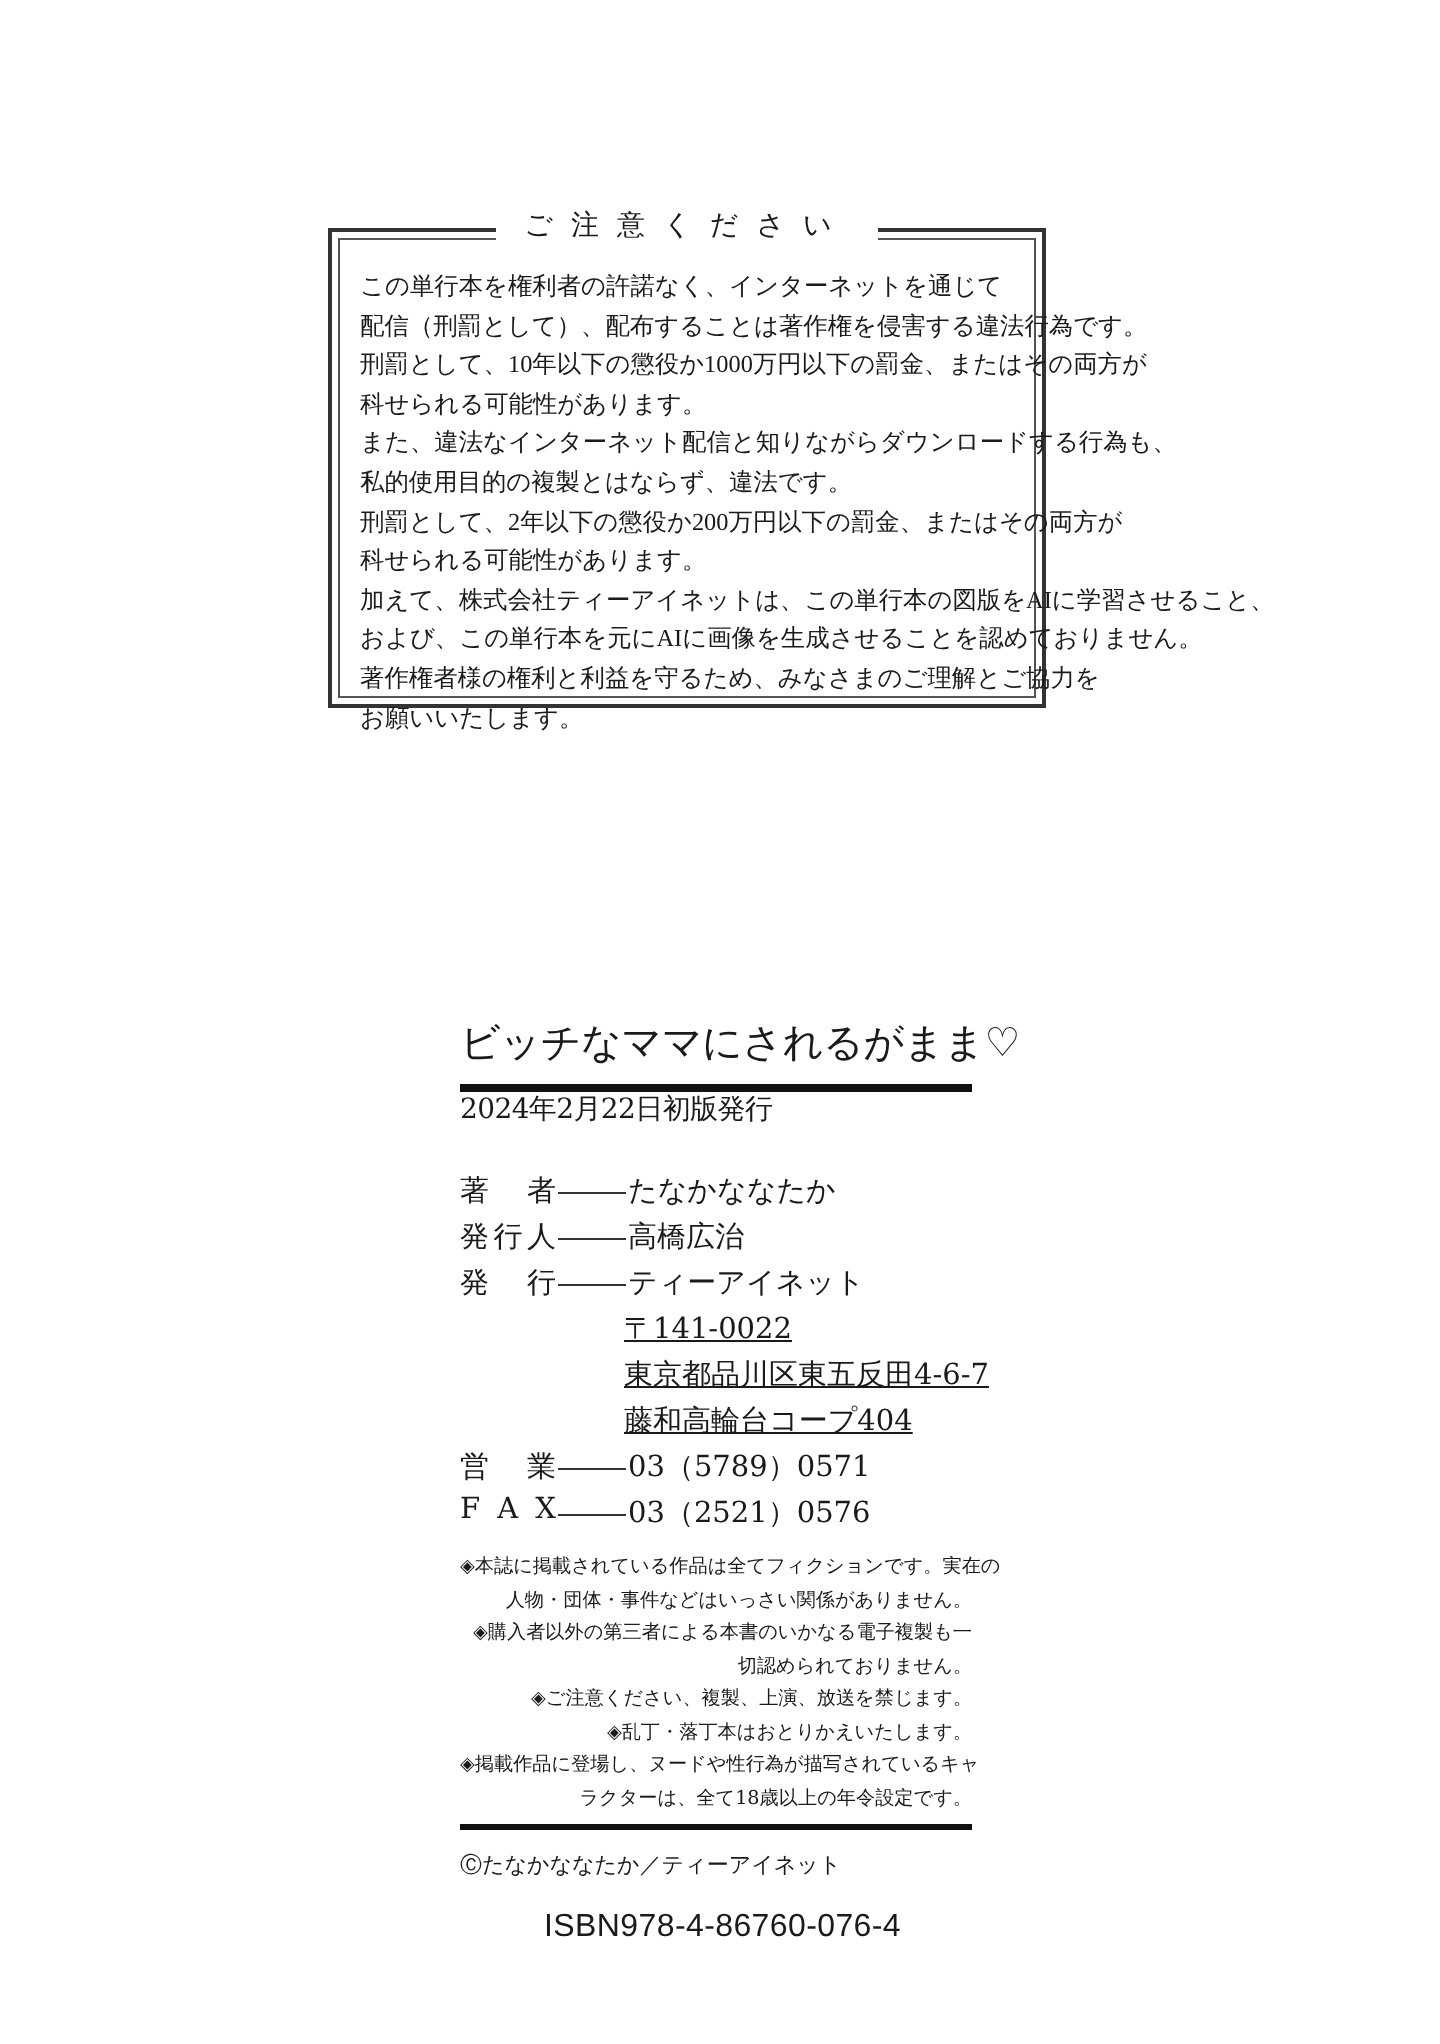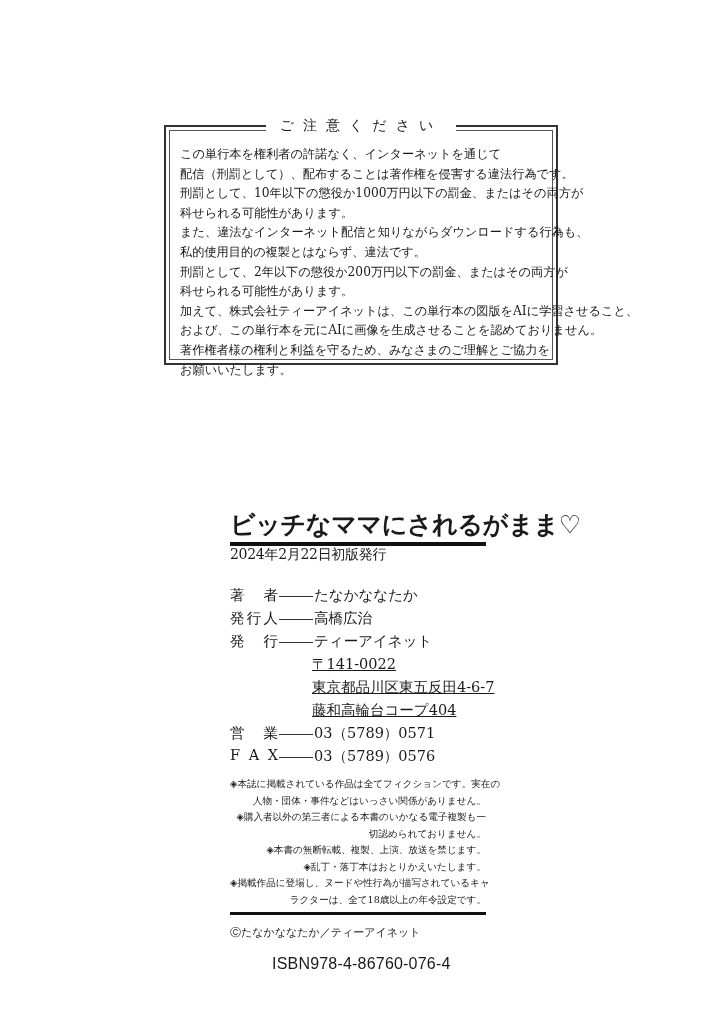--- a/index.html
+++ b/index.html
@@ -1,28 +1,28 @@
 <!DOCTYPE html>
 <html><head>
 <meta charset="utf-8">
 <style>
   html, body { margin:0; padding:0; background:#ffffff; }
   body { width:720px; height:1022px; position:relative; overflow:hidden;
          font-family:"DejaVu Serif","Liberation Serif",serif; color:#1a1a1a; }
-  .notice-box { position:absolute; left:164px; top:125px; width:394px; height:240px;
-                border:2px solid #333; box-sizing:border-box; }
+  .notice-box { position:absolute; left:164px; top:114px; width:359px; height:240px;
+                border:2px solid #333; box-sizing:border-box;font-family:Liberation Serif, serif; }
   .notice-inner { position:absolute; left:3px; top:3px; right:3px; bottom:3px;
                   border:1px solid #555; }
   .notice-title { position:absolute; top:-12px; left:0; right:0; text-align:center; }
   .notice-title span { background:#fff; padding:0 14px; font-size:14px; letter-spacing:9px; }
   .notice-body { position:absolute; left:14px; top:18px; right:8px; font-size:12.2px; line-height:19.6px; white-space:nowrap; }
   .notice-body div { height:19.6px; }
 
   .colophon { position:absolute; left:230px; top:508px; width:256px; }
-  .book-title { font-family:"DejaVu Sans","Liberation Sans",sans-serif; font-weight:bold; font-size:25px; white-space:nowrap; height:30px; letter-spacing:-0.3px; }
+  .book-title { font-family:"DejaVu Sans","Liberation Sans",sans-serif; font-weight:normal; font-size:20px; white-space:nowrap; height:30px; letter-spacing:-0.3px; }
   .rule-thick { height:4px; background:#111; margin-top:4px; }
   .pub-date { font-size:14px; margin-top:0; height:22px; letter-spacing:-0.3px; }
   .credits { margin-top:18px; font-size:14.5px; }
   .credit-row { height:23px; display:flex; white-space:nowrap; }
   .credit-label { width:48px; display:flex; justify-content:space-between; }
   .dash { width:34px; border-bottom:1px solid #333; height:10px; margin:0 1px; }
   .addr { padding-left:82px; height:23px; font-size:14.5px; white-space:nowrap;text-decoration:underline; }
   .notes { margin-top:6px; font-size:9.6px; line-height:16.5px; white-space:nowrap;text-align:right; }
   .note-cont { padding-left:10px; }
   .rule-bottom { height:3px; background:#111; margin-top:4px; }
@@ -93,30 +93,30 @@
       <span class="dash"></span>
       <span>03（5789）0571</span>
     </div>
     <div class="credit-row">
       <span class="credit-label">
           <span>F</span>
           <span>A</span>
           <span>X</span>
         </span>
       <span class="dash"></span>
-      <span>03（5789）0576</span>
+      <span>03（2521）0576</span>
     </div>
   </div>
 
   <div class="notes">
     <div>◈本誌に掲載されている作品は全てフィクションです。実在の</div>
     <div class="note-cont">人物・団体・事件などはいっさい関係がありません。</div>
     <div>◈購入者以外の第三者による本書のいかなる電子複製も一</div>
     <div class="note-cont">切認められておりません。</div>
-    <div>◈本書の無断転載、複製、上演、放送を禁じます。</div>
+    <div>◈ご注意ください、複製、上演、放送を禁じます。</div>
     <div>◈乱丁・落丁本はおとりかえいたします。</div>
     <div>◈掲載作品に登場し、ヌードや性行為が描写されているキャ</div>
     <div class="note-cont">ラクターは、全て18歳以上の年令設定です。</div>
   </div>
   <div class="rule-bottom"></div>
   <div class="copyright">Ⓒたなかななたか／ティーアイネット</div>
   <div class="isbn">ISBN978-4-86760-076-4</div>
 </div>
 
 </body></html>

